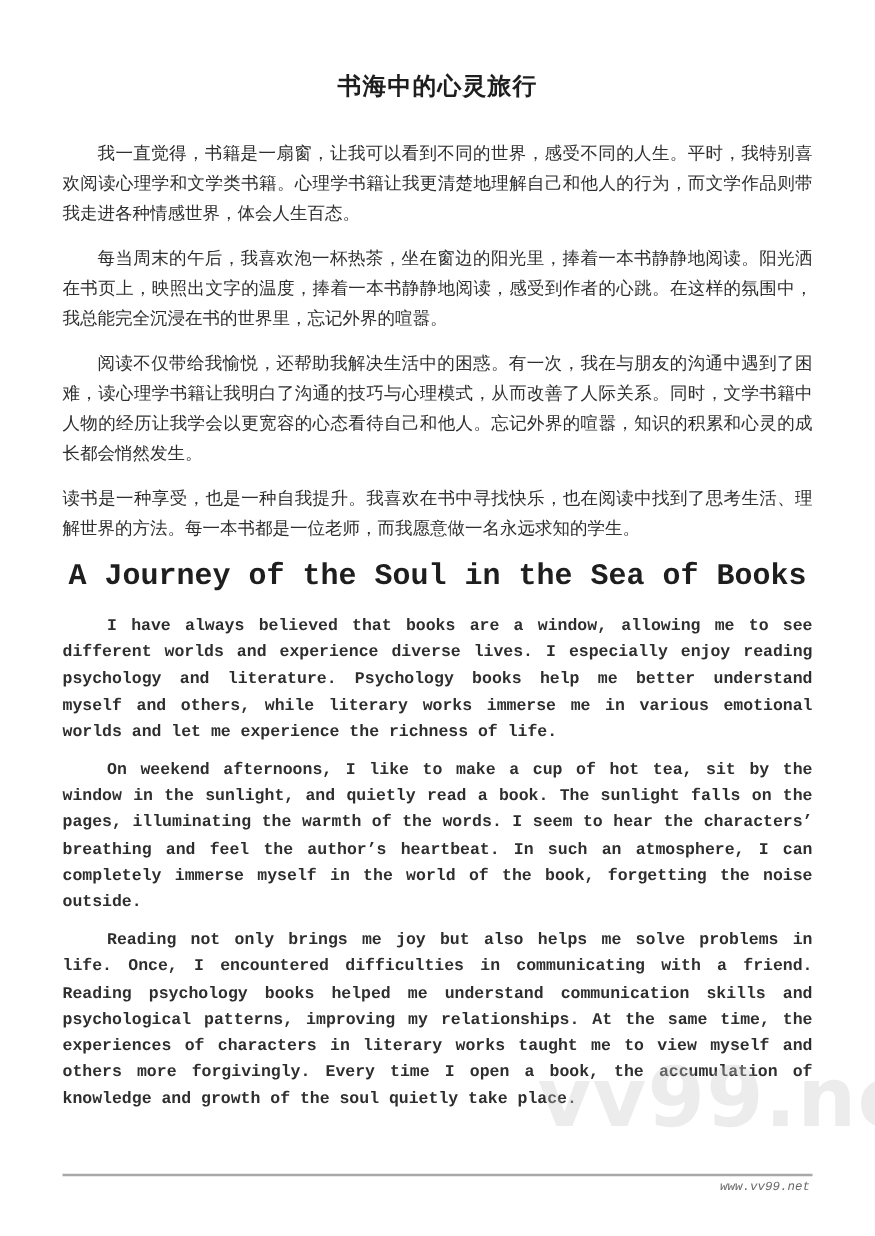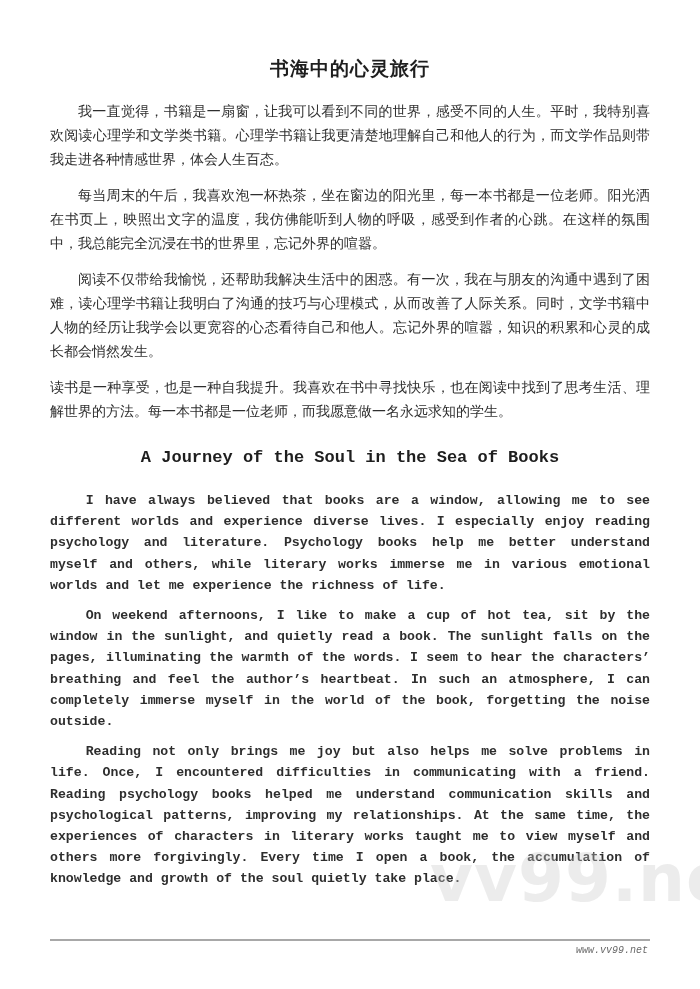--- a/index.html
+++ b/index.html
@@ -28,21 +28,21 @@
       text-align: center;
       font-family: "DejaVu Sans", sans-serif;
       font-size: 19px;
       font-weight: bold;
       color: #1e1e1e;
       letter-spacing: 1px;
       margin: 0;
     }
     .zh-body {
       position: absolute;
-      top: 100px;
+      top: 112px;
       left: 0;
       width: 600px;
       font-family: Liberation Serif, serif;
       font-size: 14px;
       line-height: 24px;
       color: #2e2e2e;
     }
     .zh-body p {
       margin: 0 0 12px 0;
       text-align: justify;
@@ -51,21 +51,21 @@
     .zh-body p.noindent {
       text-indent: 0;
     }
     .en-title {
       position: absolute;
       top: 448px;
       left: 0;
       width: 600px;
       text-align: center;
       font-family: "Liberation Mono", "DejaVu Sans Mono", monospace;
-      font-size: 17px;
+      font-size: 24px;
       color: #1e1e1e;
       margin: 0;
     }
     .en-body {
       position: absolute;
       top: 490px;
       left: 0;
       width: 600px;
       font-family: "Liberation Mono", "DejaVu Sans Mono", monospace;
       font-size: 13.2px;
@@ -109,21 +109,21 @@
     }
   </style>
 </head>
 <body>
 
 <div class="page">
   <h1 class="zh-title">书海中的心灵旅行</h1>
 
   <div class="zh-body">
     <p>我一直觉得，书籍是一扇窗，让我可以看到不同的世界，感受不同的人生。平时，我特别喜欢阅读心理学和文学类书籍。心理学书籍让我更清楚地理解自己和他人的行为，而文学作品则带我走进各种情感世界，体会人生百态。</p>
-    <p>每当周末的午后，我喜欢泡一杯热茶，坐在窗边的阳光里，每一本书都是一位老师。阳光洒在书页上，映照出文字的温度，我仿佛能听到人物的呼吸，感受到作者的心跳。在这样的氛围中，我总能完全沉浸在书的世界里，忘记外界的喧嚣。</p>
+    <p>每当周末的午后，我喜欢泡一杯热茶，坐在窗边的阳光里，捧着一本书静静地阅读。阳光洒在书页上，映照出文字的温度，捧着一本书静静地阅读，感受到作者的心跳。在这样的氛围中，我总能完全沉浸在书的世界里，忘记外界的喧嚣。</p>
     <p>阅读不仅带给我愉悦，还帮助我解决生活中的困惑。有一次，我在与朋友的沟通中遇到了困难，读心理学书籍让我明白了沟通的技巧与心理模式，从而改善了人际关系。同时，文学书籍中人物的经历让我学会以更宽容的心态看待自己和他人。忘记外界的喧嚣，知识的积累和心灵的成长都会悄然发生。</p>
     <p class="noindent">读书是一种享受，也是一种自我提升。我喜欢在书中寻找快乐，也在阅读中找到了思考生活、理解世界的方法。每一本书都是一位老师，而我愿意做一名永远求知的学生。</p>
   </div>
 
   <h2 class="en-title">A Journey of the Soul in the Sea of Books</h2>
 
   <div class="en-body">
     <p>I have always believed that books are a window, allowing me to see different worlds and experience diverse lives. I especially enjoy reading psychology and literature. Psychology books help me better understand myself and others, while literary works immerse me in various emotional worlds and let me experience the richness of life.</p>
     <p>On weekend afternoons, I like to make a cup of hot tea, sit by the window in the sunlight, and quietly read a book. The sunlight falls on the pages, illuminating the warmth of the words. I seem to hear the characters’ breathing and feel the author’s heartbeat. In such an atmosphere, I can completely immerse myself in the world of the book, forgetting the noise outside.</p>
     <p>Reading not only brings me joy but also helps me solve problems in life. Once, I encountered difficulties in communicating with a friend. Reading psychology books helped me understand communication skills and psychological patterns, improving my relationships. At the same time, the experiences of characters in literary works taught me to view myself and others more forgivingly. Every time I open a book, the accumulation of knowledge and growth of the soul quietly take place.</p>

